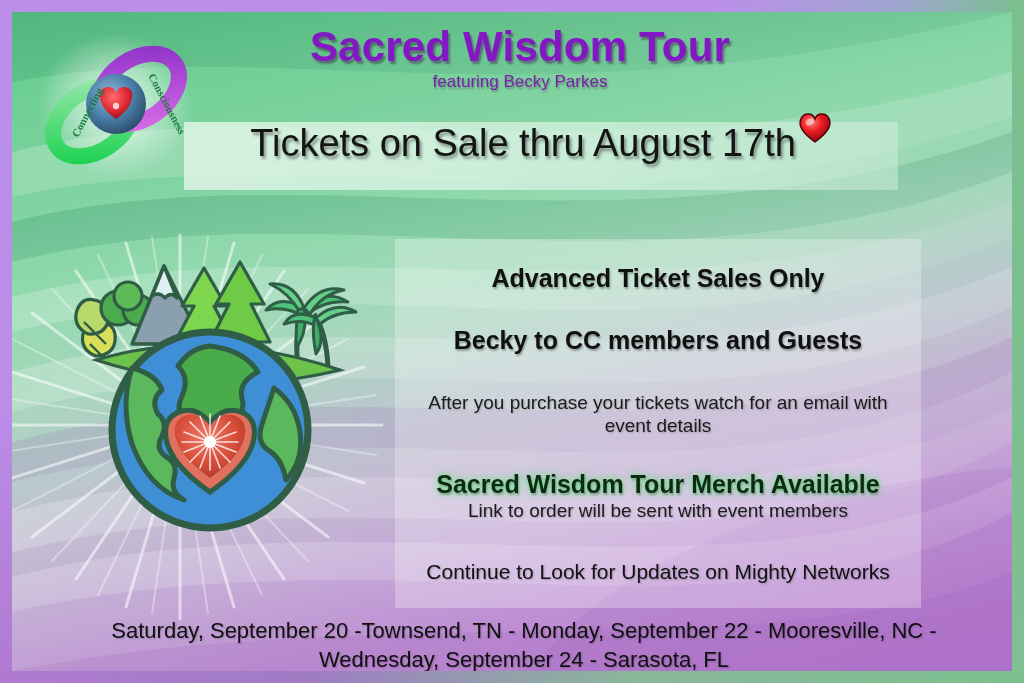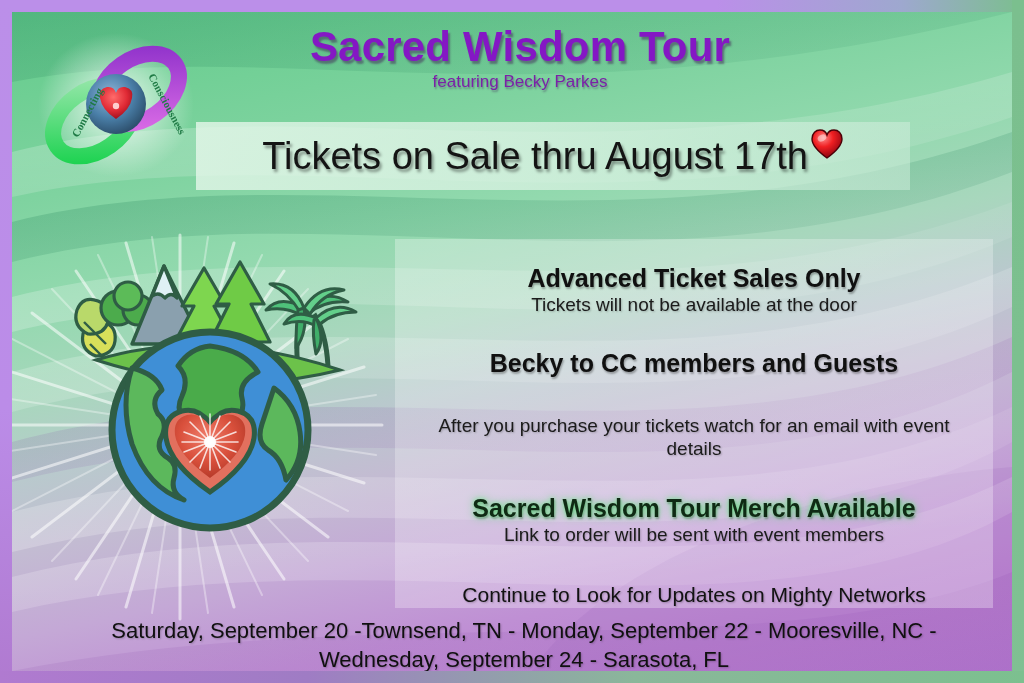--- a/index.html
+++ b/index.html
@@ -61,40 +61,40 @@
     line-height:1.08;
   }
   .subtitle{
     font-size:17px;color:#7b21a8;
     text-shadow:1px 2px 2px rgba(60,20,80,.40);
     line-height:1.25;margin-top:2px;
   }
 
   
   .banner{
-    position:absolute;left:184px;top:110px;width:714px;height:68px;
+    position:absolute;left:172px;top:110px;width:714px;height:68px;
     background:linear-gradient(110deg,
         rgba(232,248,236,.78) 0%,
         rgba(225,245,232,.70) 45%,
         rgba(205,236,218,.55) 100%);
-    display:flex;align-items:center;justify-content:center;
+    display:flex;align-items:flex-start;justify-content:center;
   }
   .banner-text{
     font-size:38px;color:#141414;
     text-shadow:2px 3px 3px rgba(0,0,0,.40);
     white-space:nowrap;
   }
   .heart-badge{display:inline-block;vertical-align:top;margin-left:2px;position:relative;top:-10px;}
 
   
   .globe{position:absolute;left:48px;top:236px;width:300px;height:300px;}
 
   
   .panel{
-    position:absolute;left:383px;top:227px;width:598px;height:369px;
+    position:absolute;left:383px;top:227px;width:526px;height:369px;
     background:linear-gradient(155deg,
         rgba(255,255,255,.30) 0%,
         rgba(255,255,255,.26) 40%,
         rgba(255,255,255,.30) 100%);
     padding:24px 18px 0 18px;box-sizing:border-box;text-align:center;
   }
   .blk{margin-bottom:6px;}
   .h-main{
     font-size:25px;font-weight:bold;color:#101010;line-height:1.2;
     text-shadow:1px 2px 2px rgba(0,0,0,.30);
@@ -354,21 +354,20 @@
             <line x1="150" y1="194" x2="124" y2="204"></line>
         </g>
         <circle cx="150" cy="194" r="6" fill="#ffffff" opacity=".95"></circle>
       </svg>
     </div>
 
     <div class="panel">
 
       <div class="blk">
         <div class="h-main">Advanced Ticket Sales Only</div>
-        <div class="sub">Tickets will not be available at the door</div>
       </div>
 
       <div class="spacer-a"></div>
 
       <div class="blk">
         <div class="h-main">Becky to CC members and Guests</div>
       </div>
 
       <div class="spacer-b"></div>
 

